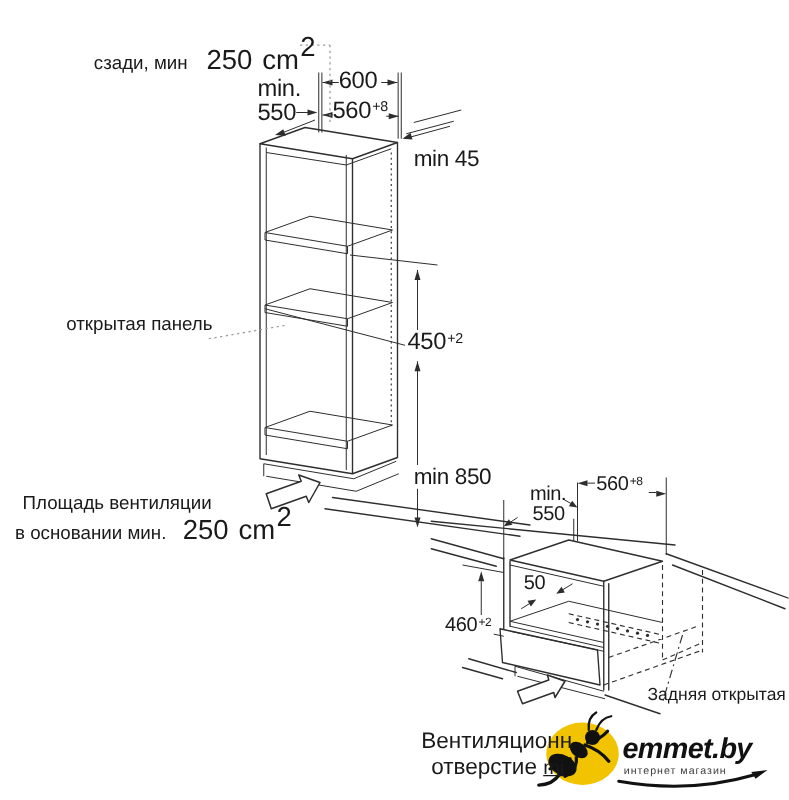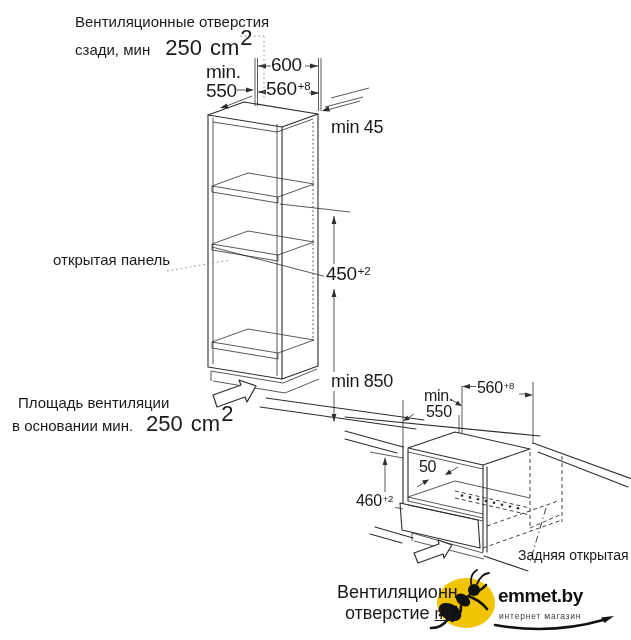--- a/index.html
+++ b/index.html
@@ -12,21 +12,21 @@
   .stage svg{position:absolute;left:0;top:0;}
   .lbl{position:absolute;white-space:nowrap;line-height:1.08;color:var(--text);}
   .fs15{font-size:15px;} .fs13{font-size:18px;} .fs14{font-size:14px;} .fs16{font-size:16px;text-decoration:underline;}
   .dim{font-size:19px;letter-spacing:-0.3px;}
   .dim18{font-size:18px;letter-spacing:-0.3px;}
   .sdim{font-size:16px;letter-spacing:-0.3px;}
   .big{font-size:22px;letter-spacing:0;}
   sup{font-size:0.60em;position:relative;top:-0.45em;vertical-align:baseline;margin-left:1px;}
   .bgw{background:var(--background);padding:0 2px;margin-top:30px;}
   .baseline-row{display:flex;align-items:baseline;}
-  .brand{font-size:19px;font-weight:bold;color:var(--logo-text);letter-spacing:-0.5px;}
+  .brand{font-size:23px;font-weight:bold;font-style:italic;color:var(--logo-text);letter-spacing:-0.5px;}
   .tagline{font-size:8.5px;letter-spacing:0.8px;color:var(--tagline);}
   
   .s{stroke:var(--line);stroke-width:1.1;fill:none;stroke-linecap:round;stroke-linejoin:round;}
   .sw{stroke:var(--line);stroke-width:0.8;fill:none;}
   .dash{stroke:var(--line);stroke-width:0.9;fill:none;stroke-dasharray:4 3;}
   .dot{stroke:var(--line);stroke-width:0.9;fill:none;stroke-dasharray:1.6 2.6;}
   .dotg{stroke:var(--muted-dot);stroke-width:1;fill:none;stroke-dasharray:1.8 2.8;}
   .dashdot{stroke:var(--line);stroke-width:0.9;fill:none;stroke-dasharray:7 3 1.5 3;}
   .ah{fill:var(--line);stroke:none;}
   .hollow{fill:var(--background);stroke:var(--line);stroke-width:1.2;stroke-linejoin:round;}
@@ -157,21 +157,20 @@
       <circle class="ant" cx="474" cy="590" r="6"></circle>
       <path class="antline" stroke-width="1.8" d="M477,584 Q481,574 489,573 M471,584 Q470,574 477,570"></path>
       <path class="antline" stroke-width="2.6" d="M468,596 Q480,600 487,609 M470,594 Q480,592 486,585 M461,606 Q462,616 452,621 M448,619 Q442,628 431,628 M456,607 Q450,614 440,615"></path>
     </g>
     <g>
       <path class="antline" stroke-width="2.4" d="M495,625 C535,632 572,629 603,620"></path>
       <polygon class="ant" points="614,616 601,617.5 604.5,623"></polygon>
     </g>
   </svg>
 
-  <div class="lbl fs15" style="left:75px;top:14px;">Вентиляционные отверстия</div>
   <div class="lbl baseline-row" style="left:75px;top:36px;">
     <span class="fs15">сзади, мин</span>
     <span class="big" style="margin-left:15px;">250</span>
     <span class="big" style="margin-left:8px;">cm</span>
     <sup class="big">2</sup>
   </div>
 
   <div class="lbl dim" style="left:206px;top:62px;line-height:1.0;">
     <div>min.</div>
     <div>550</div>

